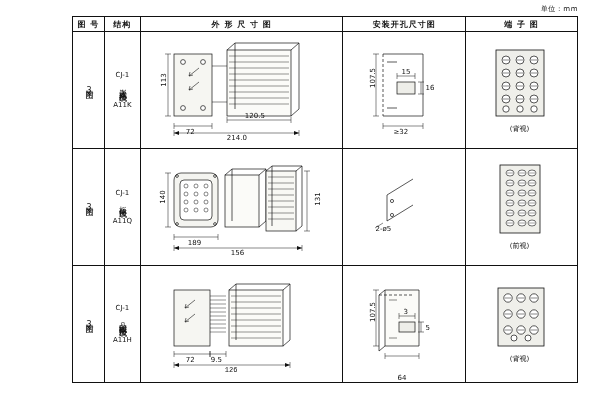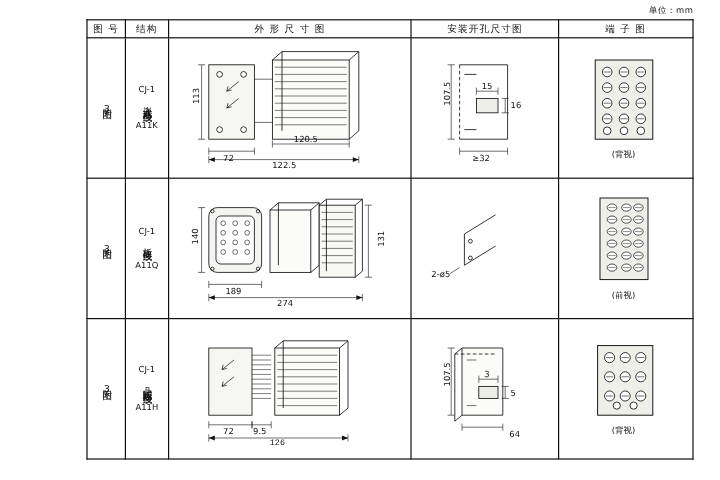--- a/index.html
+++ b/index.html
@@ -1,21 +1,21 @@
 <!DOCTYPE html>
 <html><head>
 <meta charset="utf-8">
 <style>
   html,body{margin:0;padding:0;background:#ffffff;}
   body{width:600px;height:400px;position:relative;font-family:"DejaVu Sans","Liberation Sans",sans-serif;color:#111;}
   .sheet{position:absolute;left:0;top:0;width:600px;height:400px;}
   .unit{position:absolute;right:22px;top:4px;font-size:7px;letter-spacing:.5px;}
   table.main{position:absolute;left:72px;top:16px;border-collapse:collapse;width:506px;}
   table.main th,table.main td{border:1px solid #111;padding:0;vertical-align:middle;text-align:center;}
-  table.main th{font-size:8px;font-weight:normal;height:14px;letter-spacing:1px;}
+  table.main th{font-size:8px;font-weight:bold;height:14px;letter-spacing:1px;}
   .c-no{width:30px;}
   .c-st{width:34px;}
   .c-out{width:196px;}
   .c-hole{width:118px;}
   .c-term{width:108px;}
   td.row{height:116px;}
   .vert{
     writing-mode:vertical-rl;
     text-orientation:upright;
     font-size:8px;
@@ -95,21 +95,21 @@
                 <path d="M86 88 h64 M86 85 v6 M150 85 v6" stroke-width="0.5"></path>
 
                 <path d="M33 101 h125 M33 98 v6 M158 98 v6" stroke-width="0.5"></path>
                 <path d="M33 101 l5 -2 v4 z" fill="#111" stroke="none"></path>
                 <path d="M158 101 l-5 -2 v4 z" fill="#111" stroke="none"></path>
               </g>
             </svg>
             <div class="cap" style="left:16px;top:44px;transform:rotate(-90deg);">113</div>
             <div class="cap" style="left:45px;top:96px;">72</div>
             <div class="cap" style="left:104px;top:80px;">120.5</div>
-            <div class="cap" style="left:86px;top:102px;">122.5</div>
+            <div class="cap" style="left:86px;top:102px;">214.0</div>
           </div>
         </td>
         <td class="row c-hole">
           <div class="cell">
             <svg class="sv" width="118" height="116" viewBox="0 0 118 116">
               <g fill="none" stroke="#111" stroke-width="0.7">
                 <path d="M40 22 h40 v62 h-40"></path>
                 <path d="M40 22 v62" stroke-dasharray="3 2"></path>
                 <path d="M44 30 h10 M44 76 h10"></path>
                 <rect x="54" y="50" width="18" height="12" fill="#eeeee9"></rect>
@@ -214,34 +214,34 @@
                 <path d="M166 22 v60 M163 22 h6 M163 82 h6" stroke-width="0.5"></path>
                 <path d="M33 88 h44 M33 85 v6 M77 85 v6" stroke-width="0.5"></path>
                 <path d="M33 99 h128 M33 96 v6 M161 96 v6" stroke-width="0.5"></path>
                 <path d="M33 99 l5 -2 v4 z" fill="#111" stroke="none"></path>
                 <path d="M161 99 l-5 -2 v4 z" fill="#111" stroke="none"></path>
               </g>
             </svg>
             <div class="cap" style="left:15px;top:44px;transform:rotate(-90deg);">140</div>
             <div class="cap" style="left:170px;top:46px;transform:rotate(-90deg);">131</div>
             <div class="cap" style="left:47px;top:90px;">189</div>
-            <div class="cap" style="left:90px;top:100px;">274</div>
+            <div class="cap" style="left:90px;top:100px;">156</div>
           </div>
         </td>
         <td class="row c-hole">
           <div class="cell">
             <svg class="sv" width="118" height="116" viewBox="0 0 118 116">
               <g fill="none" stroke="#111" stroke-width="0.7">
                 <path d="M44 46 l26 -16 M44 46 l0 26 M44 72 l26 -16"></path>
                 <circle cx="49" cy="52" r="1.6"></circle>
                 <circle cx="49" cy="66" r="1.6"></circle>
                 <path d="M40 74 l-8 5" stroke-width="0.5"></path>
               </g>
             </svg>
-            <div class="cap" style="left:16px;top:76px;">2-ø5</div>
+            <div class="cap" style="left:32px;top:76px;">2-ø5</div>
           </div>
         </td>
         <td class="row c-term">
           <div class="cell">
             <svg class="sv" width="108" height="116" viewBox="0 0 108 116">
               <rect x="34" y="16" width="40" height="68" fill="#efefea" stroke="#111" stroke-width="0.8"></rect>
               <g fill="#fff" stroke="#111" stroke-width="0.6">
                 <ellipse cx="44" cy="24" rx="4" ry="3"></ellipse>
                   <ellipse cx="56" cy="24" rx="4" ry="3"></ellipse>
                   <ellipse cx="66" cy="24" rx="4" ry="3"></ellipse>
@@ -327,21 +327,21 @@
 
                 <path d="M33 24 v56 M30 24 h6 M30 80 h6" stroke-width="0.5"></path>
                 <path d="M56 50 h16 M56 47 v6 M72 47 v6" stroke-width="0.5"></path>
                 <path d="M78 56 v10 M75 56 h6 M75 66 h6" stroke-width="0.5"></path>
                 <path d="M42 90 h34 M42 87 v6 M76 87 v6" stroke-width="0.5"></path>
               </g>
             </svg>
             <div class="cap" style="left:20px;top:42px;transform:rotate(-90deg);">107.5</div>
             <div class="cap" style="left:60px;top:42px;">3</div>
             <div class="cap" style="left:82px;top:58px;">5</div>
-            <div class="cap" style="left:54px;top:92px;margin-left:27px;">64</div>
+            <div class="cap" style="left:54px;top:108px;">64</div>
           </div>
         </td>
         <td class="row c-term">
           <div class="cell">
             <svg class="sv" width="108" height="116" viewBox="0 0 108 116">
               <rect x="32" y="22" width="46" height="58" fill="#efefea" stroke="#111" stroke-width="0.8"></rect>
               <g fill="#fff" stroke="#111" stroke-width="0.7">
                 <circle cx="42" cy="32" r="4.2"></circle>
                   <circle cx="55" cy="32" r="4.2"></circle>
                   <circle cx="68" cy="32" r="4.2"></circle>

